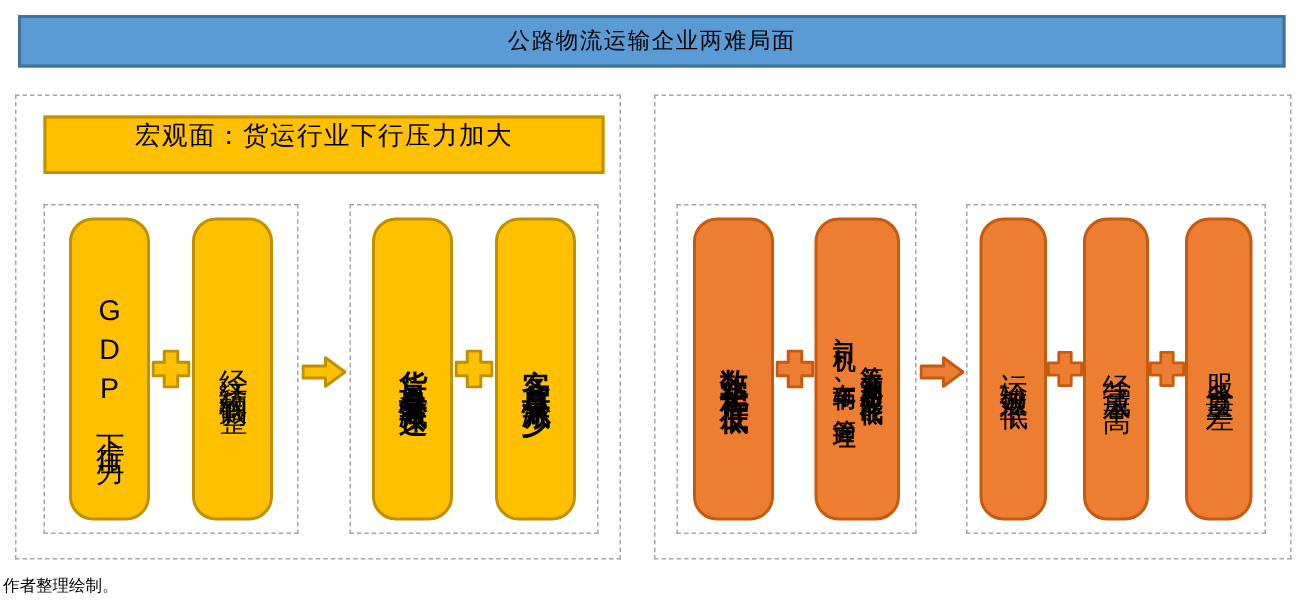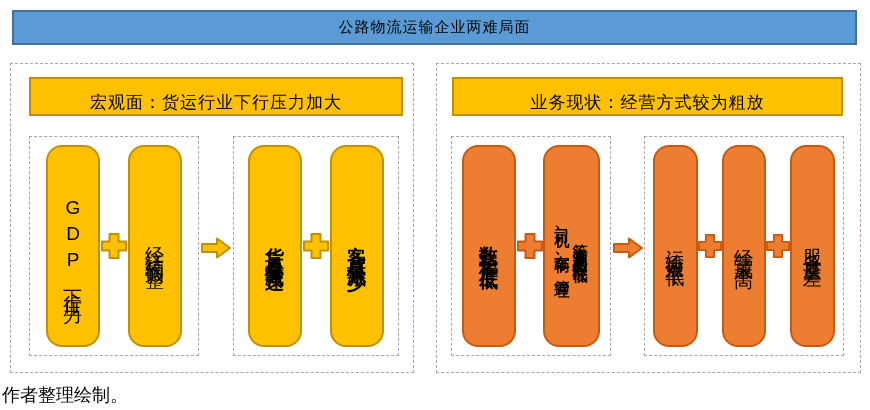--- a/index.html
+++ b/index.html
@@ -22,21 +22,21 @@
   }
   .panel {
     position: absolute; top: 63px; height: 310px;
     border: 1px dashed var(--dash); background: var(--bg);
   }
   .panel.left  { left: 10px;  width: 404px; }
   .panel.right { left: 436px; width: 425px; }
   .panel-header {
     position: absolute; top: 13px; height: 39px;
     background: var(--yellow); border: 2px solid var(--yellow-border);
-    display: flex; align-items: flex-end; justify-content: center;
+    display: flex; align-items: flex-start; justify-content: center;
     font-size: 17px; letter-spacing: 1px;
   }
   .panel.left  .panel-header { left: 18px; width: 374px; }
   .panel.right .panel-header { left: 15px; width: 391px; }
   .group {
     position: absolute; top: 72px; height: 220px;
     border: 1px dashed var(--dash);
     display: flex; align-items: center; justify-content: space-between;
   }
   .vbox {
@@ -63,21 +63,21 @@
   .panel.left .group.causes  { left: 18px;  width: 170px; padding: 0 16px; }
   .panel.left .group.effects { left: 222px; width: 166px; padding: 0 14px; }
   .panel.left .vbox { width: 54px; }
   
   .panel.right .group.causes  { left: 14px;  width: 160px; padding: 0 10px; }
   .panel.right .group.effects { left: 207px; width: 200px; padding: 0 8px; }
   .panel.right .group.causes .vbox.b1 { width: 54px; }
   .panel.right .group.causes .vbox.b2 { width: 57px; }
   .panel.right .group.effects .vbox { width: 45px; }
   .caption {
-    position: absolute; left: 2px; top: 383px; font-size: 18px; color: var(--ink);
+    position: absolute; left: 2px; top: 383px; font-size: 11px; color: var(--ink);
   }
 </style>
 </head>
 <body>
 
 <div class="banner">
   <span>公路物流运输企业两难局面</span>
 </div>
 
 <div class="panel left">
@@ -108,23 +108,20 @@
     <svg class="plus shape-gold" width="26" height="26" viewBox="0 0 26 26" aria-hidden="true">
       <polygon points="8.5,1 17.5,1 17.5,8.5 25,8.5 25,17.5 17.5,17.5 17.5,25 8.5,25 8.5,17.5 1,17.5 1,8.5 8.5,8.5"></polygon>
     </svg>
     <div class="vbox gold">
       <span class="vtext bold">客户总量减少</span>
     </div>
   </div>
 </div>
 
 <div class="panel right">
-  <div class="panel-header">
-    <span>业务现状：经营方式较为粗放</span>
-  </div>
 
   <div class="group causes">
     <div class="vbox orange b1">
       <span class="vtext bold">数字化程度低</span>
     </div>
     <svg class="plus shape-orange" width="26" height="26" viewBox="0 0 26 26" aria-hidden="true">
       <polygon points="8.5,1 17.5,1 17.5,8.5 25,8.5 25,17.5 17.5,17.5 17.5,25 8.5,25 8.5,17.5 1,17.5 1,8.5 8.5,8.5"></polygon>
     </svg>
     <div class="vbox orange b2">
       <div class="twocol">

